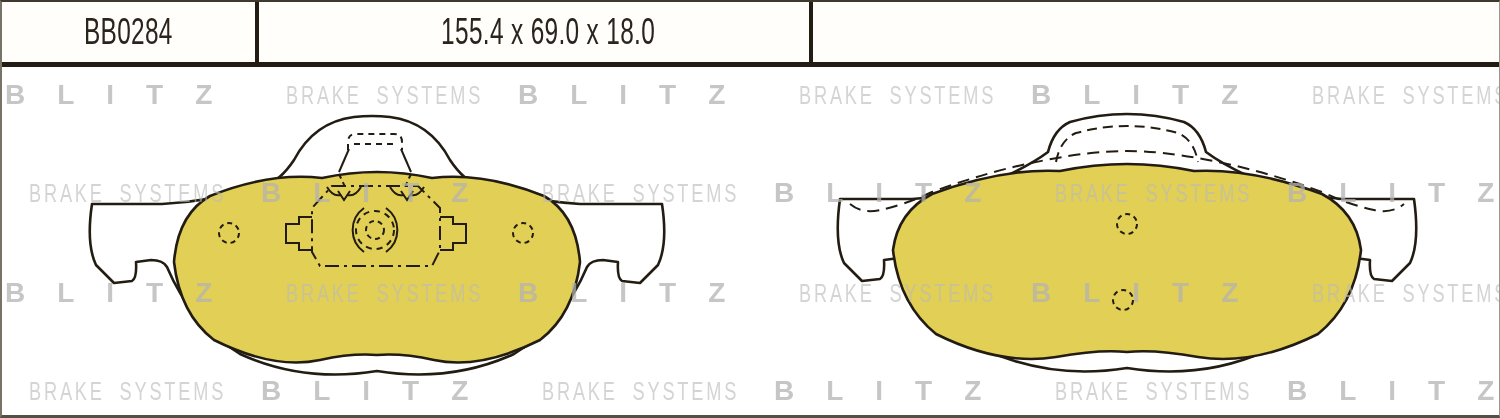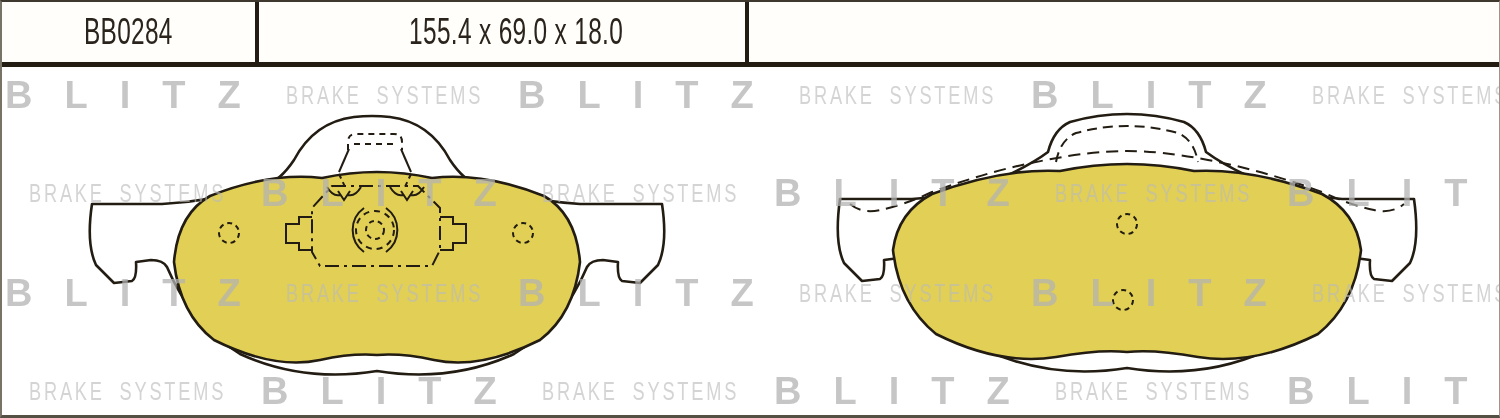--- a/index.html
+++ b/index.html
@@ -21,37 +21,37 @@
     display:flex;
     background:#fffefb;
     border-bottom:5px solid var(--line-color);
     z-index:30;
   }
   .hcell{
     display:flex;align-items:center;justify-content:center;
     height:100%;box-sizing:border-box;
   }
   .hcell.c1{width:257px;border-right:4px solid var(--line-color);justify-content:center;}
-  .hcell.c2{width:490px;border-right:4px solid var(--line-color);padding-left:28px;}
+  .hcell.c2{width:554px;border-right:4px solid var(--line-color);padding-left:28px;}
   .hcell.c3{flex:1;}
   .hdr-text{
     display:inline-block;
     font-size:37px;
     color:#2a241c;
     letter-spacing:.5px;
     transform:scaleX(.66);
     transform-origin:center center;
     white-space:nowrap;
   }
   
   .wm-layer{position:absolute;inset:0;z-index:20;pointer-events:none;overflow:hidden;}
   .wm-row{position:absolute;left:0;height:26px;line-height:26px;white-space:nowrap;}
   .wm-b{
     display:inline-block;width:235px;margin-right:46px;
-    font-weight:bold;font-size:38px;letter-spacing:32px;
+    font-weight:bold;font-size:28px;letter-spacing:32px;
     color:var(--wm-blitz);overflow:visible;vertical-align:top;
   }
   .wm-s{display:inline-block;width:186px;margin-right:46px;overflow:visible;vertical-align:top;}
   .wm-s i{
     display:inline-block;font-style:normal;
     font-size:26px;font-weight:400;letter-spacing:4px;word-spacing:10px;
     color:var(--wm-tagline);
     transform:scaleX(.7);transform-origin:0 50%;
     white-space:nowrap;
   }

